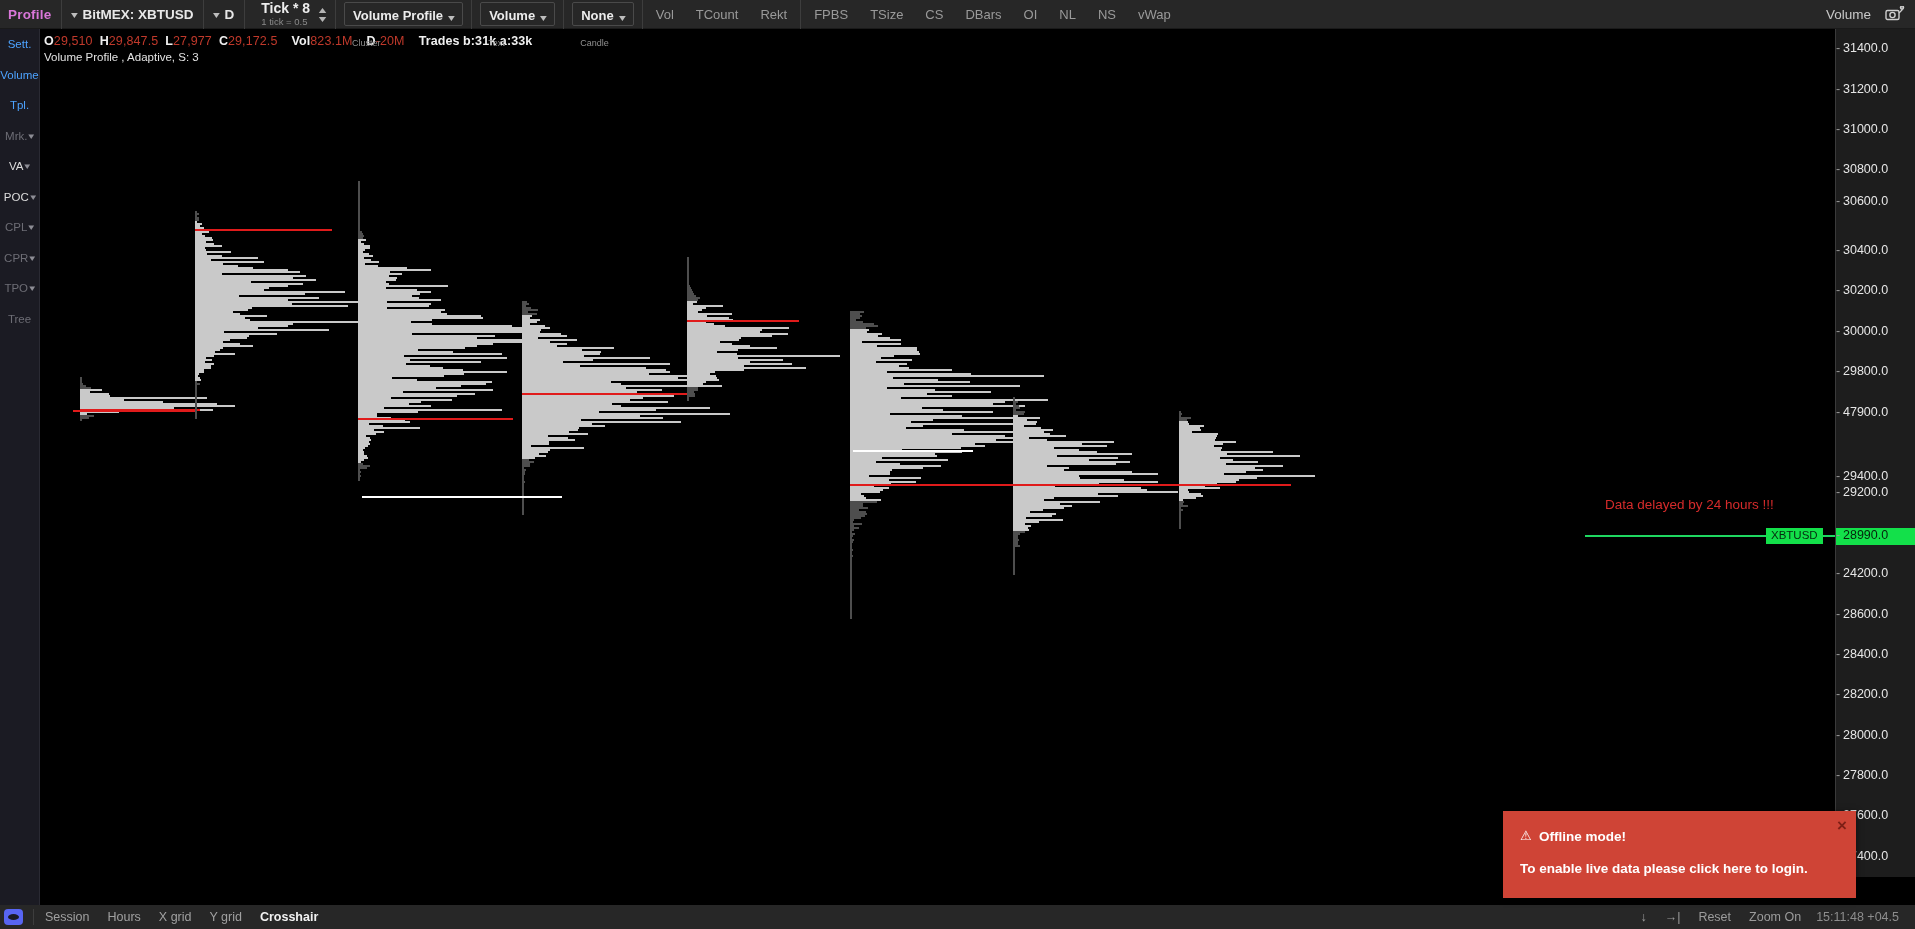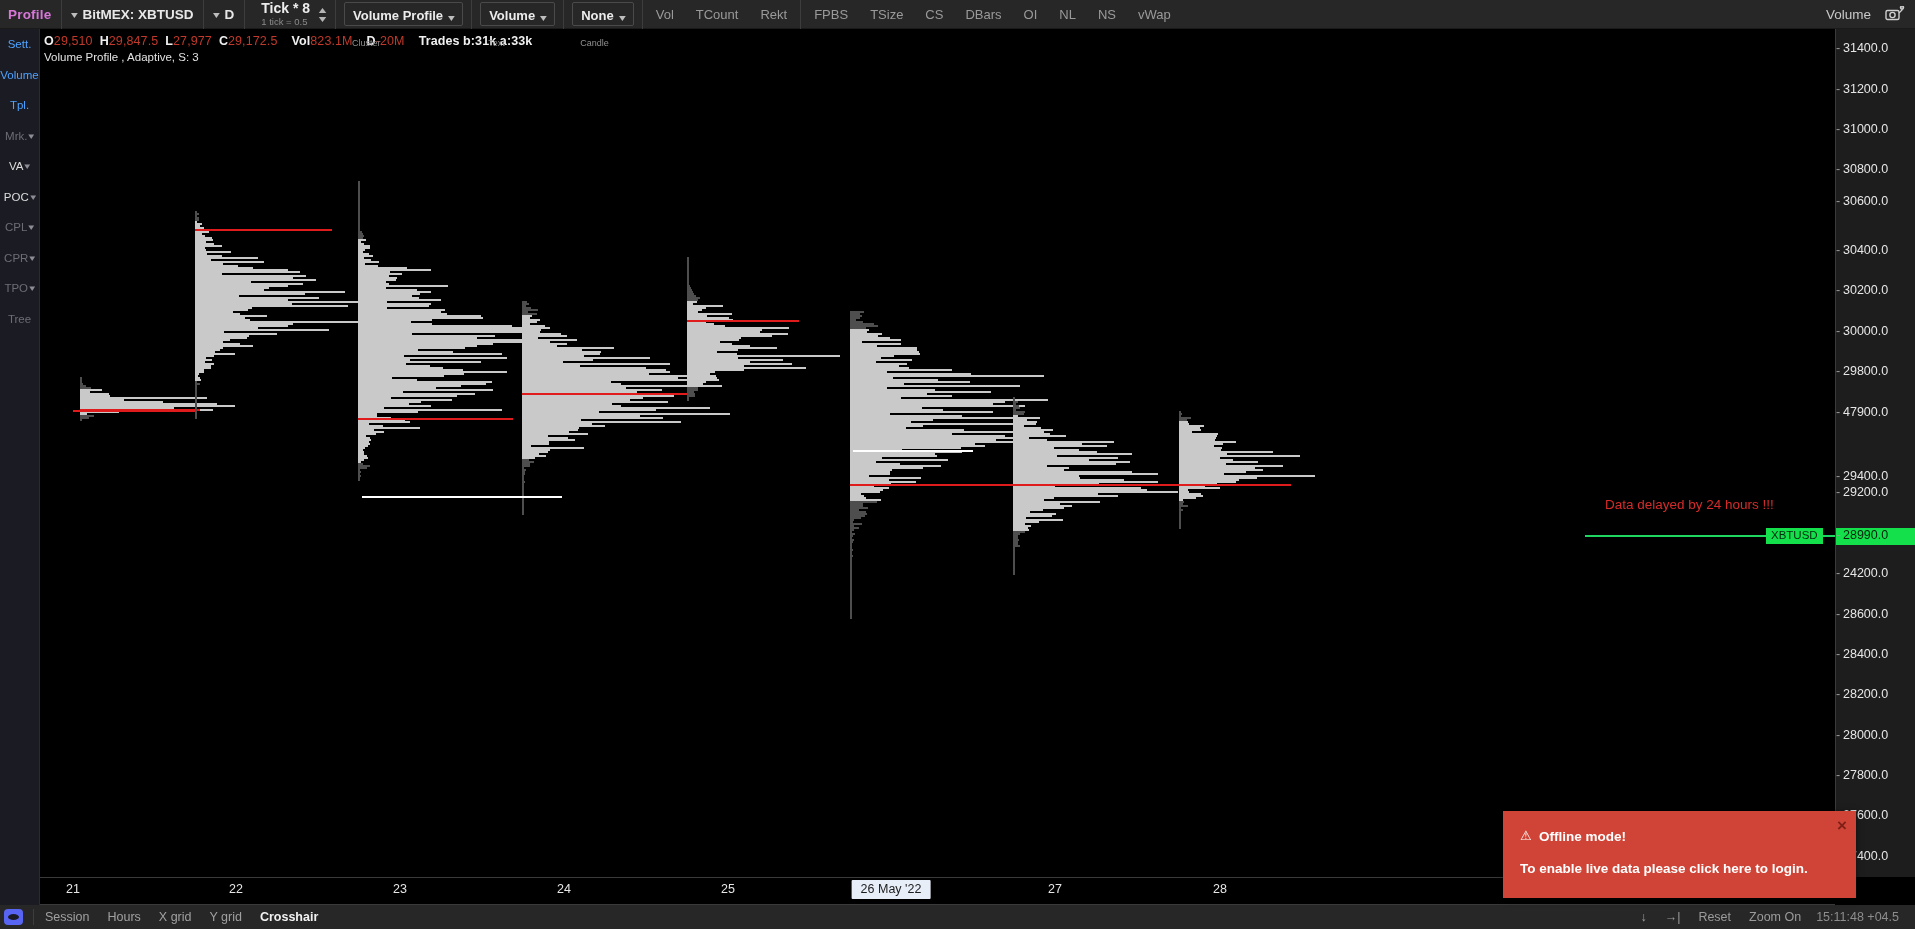--- a/index.html
+++ b/index.html
@@ -1155,30 +1155,20 @@
       <div class="ptick" style="top: 577.524px;"><span class="dash">-</span><span>28600.0</span></div>
       <div class="ptick" style="top: 617.905px;"><span class="dash">-</span><span>28400.0</span></div>
       <div class="ptick" style="top: 658.286px;"><span class="dash">-</span><span>28200.0</span></div>
       <div class="ptick" style="top: 698.667px;"><span class="dash">-</span><span>28000.0</span></div>
       <div class="ptick" style="top: 739.048px;"><span class="dash">-</span><span>27800.0</span></div>
       <div class="ptick" style="top: 779.429px;"><span class="dash">-</span><span>27600.0</span></div>
       <div class="ptick" style="top: 819.81px;"><span class="dash">-</span><span>27400.0</span></div>
       <div class="ptick cur" style="top: 498.781px; height: 17px;"><span class="dash">-</span><span>28990.0</span></div>
     </div>
 
-  <div class="taxis" id="taxis">
-      <div class="ttick" style="left: 33px;">21</div>
-      <div class="ttick" style="left: 196px;">22</div>
-      <div class="ttick" style="left: 360px;">23</div>
-      <div class="ttick" style="left: 524px;">24</div>
-      <div class="ttick" style="left: 688px;">25</div>
-      <div class="ttick" style="left: 1015px;">27</div>
-      <div class="ttick" style="left: 1180px;">28</div>
-      <div class="ttick cur" style="left: 851px;">26 May '22</div>
-    </div>
 
   <div class="status">
     <div class="st-logo"></div>
     <div class="st-div"></div>
     <div id="st-left" style="display:flex;align-items:center;">
         <span class="st-item">Session</span>
         <span class="st-item">Hours</span>
         <span class="st-item">X grid</span>
         <span class="st-item">Y grid</span>
         <span class="st-item active">Crosshair</span>

